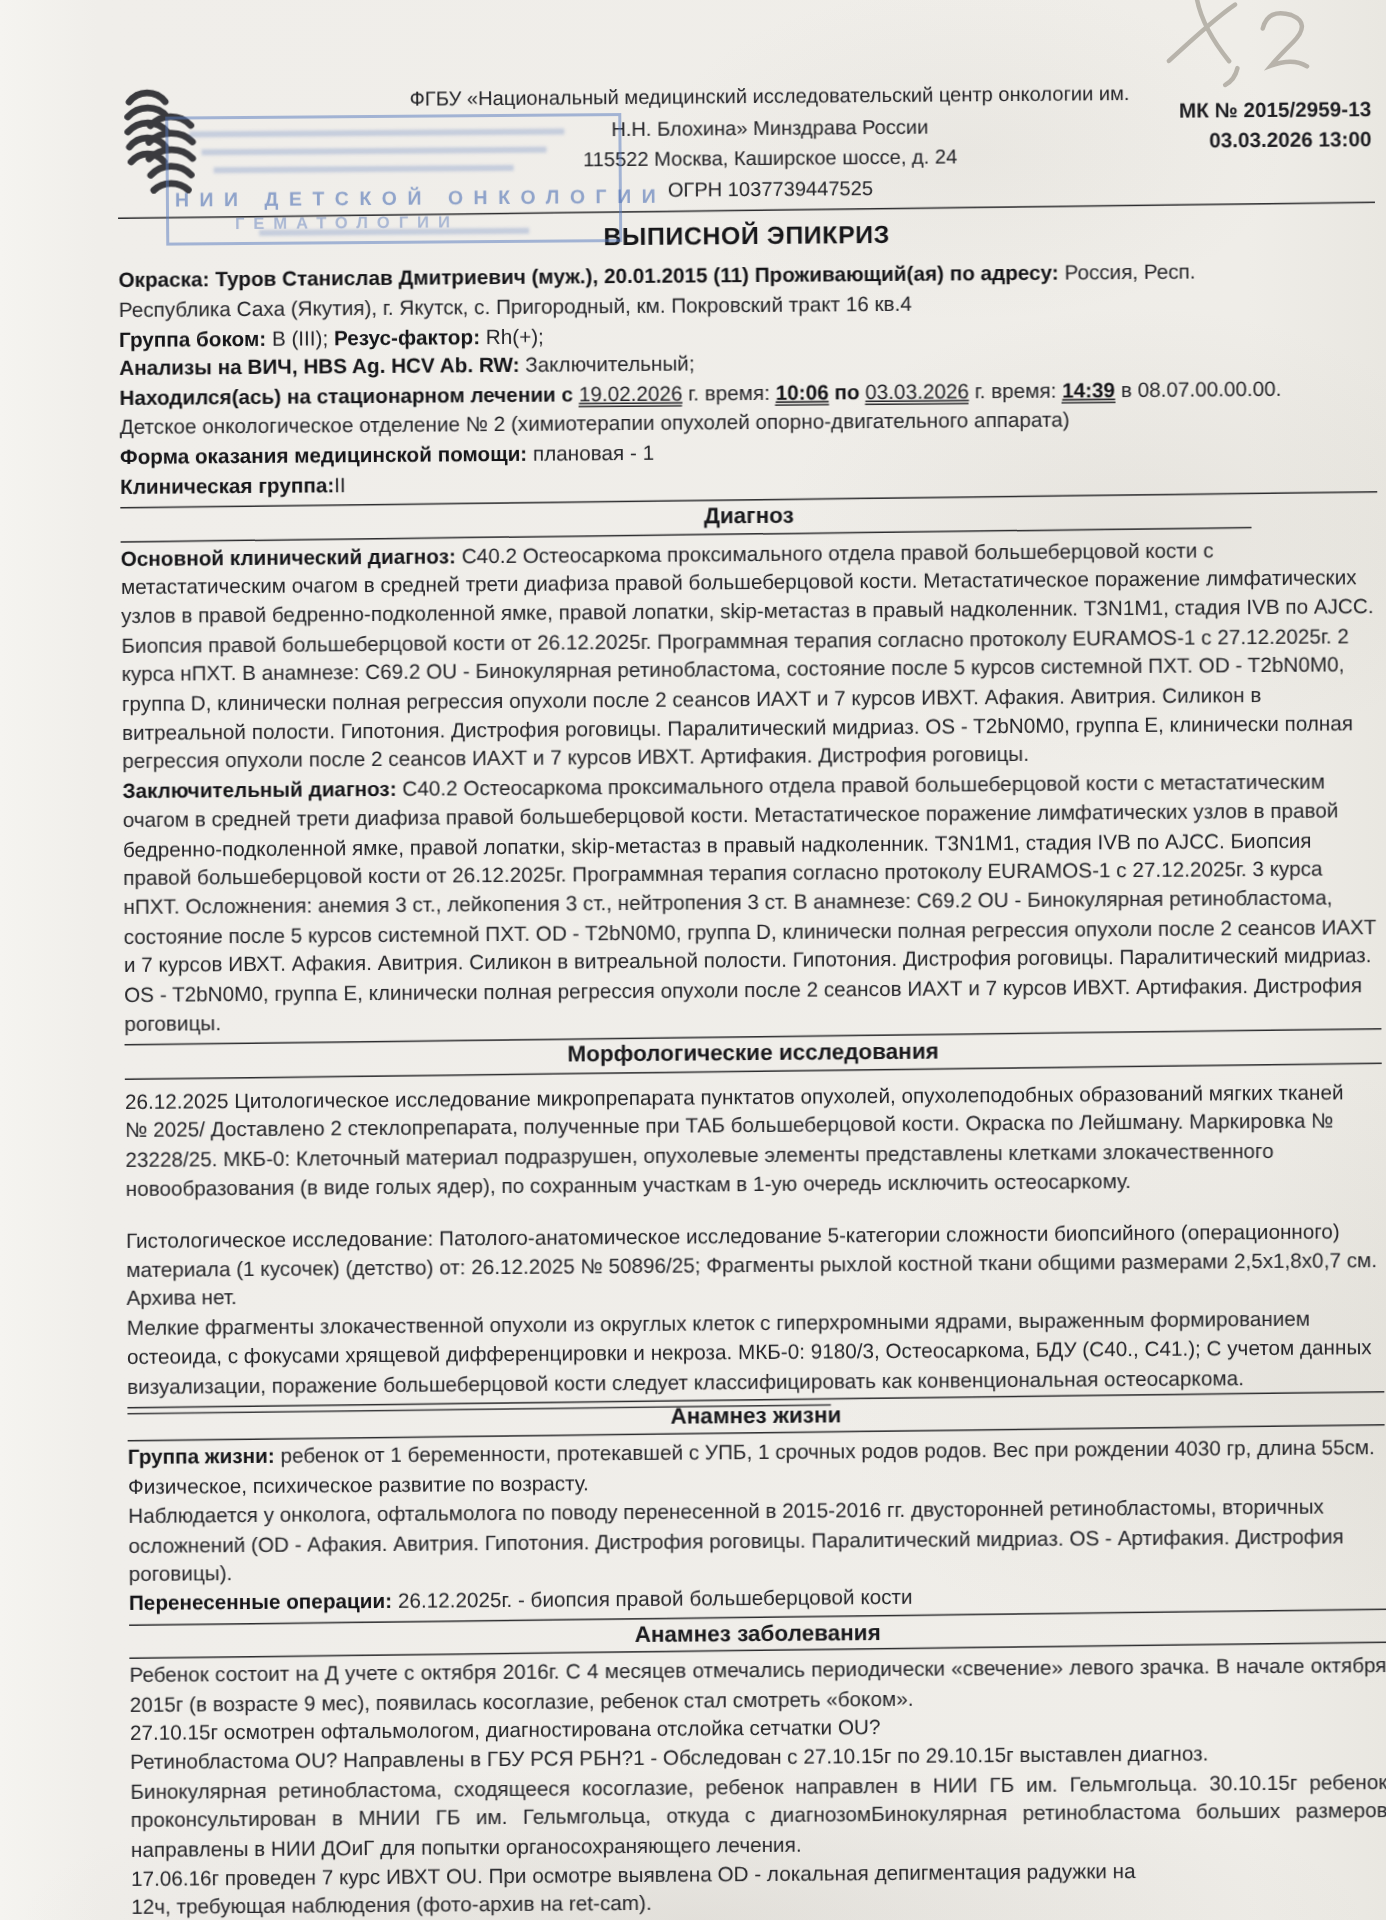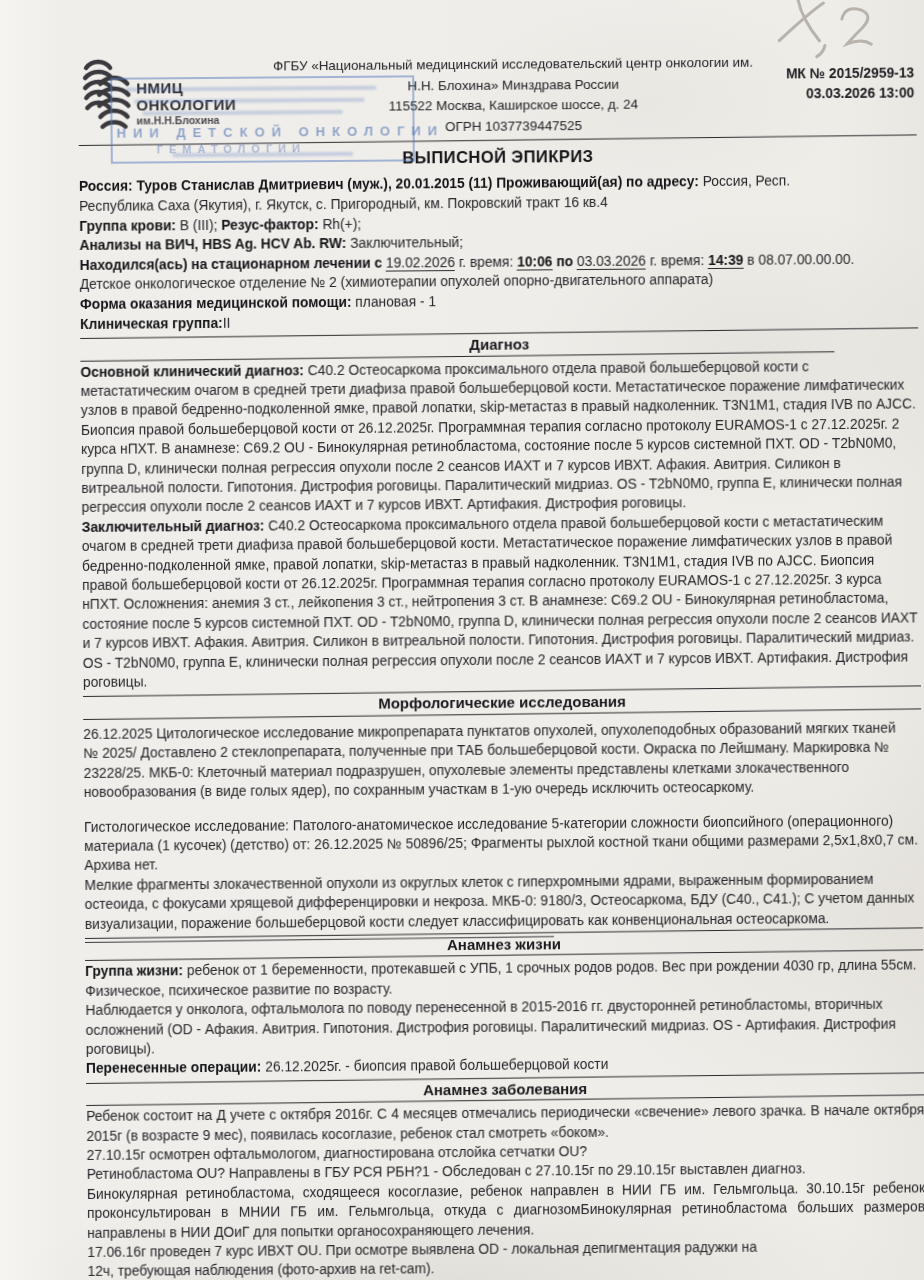--- a/index.html
+++ b/index.html
@@ -46,21 +46,21 @@
   .rule.w90{width:90%;}
   .rule.dbl{position:relative;}
   .rule.dbl::after{content:"";position:absolute;left:0;top:3px;width:56%;border-top:1.4px solid #3a3a3c;}
   .title{ text-align:center;font-weight:bold;font-size:16.6px;letter-spacing:.4px;margin:7px 0 5px;color:#161619;}
   .sec-head{text-align:center;font-weight:bold;font-size:15px;margin:1px 0;color:#1a1a1d;}
   
   p{margin:0;}
   .blk{margin:3px 0 2px;}
   .pat{margin-top:7px;margin-bottom:2px;line-height:19.6px;}
   b{color:#151518;}
-  .u{border-bottom:1.2px solid #2c2c2e;padding-bottom:0;}
+  .u{border-bottom:1.2px solid #2c2c2e;padding-bottom:0;text-decoration:underline;}
   .just{text-align:justify;}
   .gap{height:15px;}
   .gap-s{height:4px;}
   
   .hand{position:absolute;right:28px;top:0px;opacity:.8;transform:rotate(6deg);}
 </style>
 </head>
 <body>
 
 <div class="paper">
@@ -84,25 +84,20 @@
           <path d="M5 30 C12 22, 25 22, 31 30"></path>
           <path d="M6 40 C12 32, 24 32, 30 40"></path>
           <path d="M7 50 C13 43, 23 43, 29 50"></path>
           <path d="M20 26 C27 18, 40 18, 47 26"></path>
           <path d="M19 37 C27 29, 41 29, 48 37"></path>
           <path d="M19 48 C27 40, 41 40, 48 48"></path>
           <path d="M20 59 C27 51, 40 51, 47 59"></path>
           <path d="M22 69 C28 63, 39 63, 45 69"></path>
         </g>
       </svg>
-      <div class="logo-text">
-        <div class="l1">НМИЦ</div>
-        <div class="l2">ОНКОЛОГИИ</div>
-        <div class="l3">им.Н.Н.Блохина</div>
-      </div>
 
       <div class="stamp">
         <div class="frow f1"></div>
         <div class="frow f2"></div>
         <div class="frow f3"></div>
         <div class="caps">НИИ ДЕТСКОЙ ОНКОЛОГИИ</div>
         <div class="caps2">ГЕМАТОЛОГИИ</div>
         <div class="frow f4"></div>
       </div>
 
@@ -118,28 +113,28 @@
         <div>03.03.2026 13:00</div>
       </div>
     </div>
 
     <div class="rule"></div>
 
     <div class="title">ВЫПИСНОЙ ЭПИКРИЗ</div>
 
     <div class="pat">
       <p>
-        <b>Россия:</b>
+        <b>Окраска:</b>
         <b>Туров Станислав Дмитриевич (муж.), 20.01.2015 (11)</b>
         <b>Проживающий(ая) по адресу:</b>
         <span>Россия, Респ.</span>
       </p>
       <p>Республика Саха (Якутия), г. Якутск, с. Пригородный, км. Покровский тракт 16 кв.4</p>
       <p>
-        <b>Группа крови:</b>
+        <b>Группа боком:</b>
         <span>B (III);</span>
         <b>Резус-фактор:</b>
         <span>Rh(+);</span>
       </p>
       <p>
         <b>Анализы на ВИЧ, HBS Ag. HCV Ab. RW:</b>
         <span>Заключительный;</span>
       </p>
       <p>
         <b>Находился(ась) на стационарном лечении с</b>

